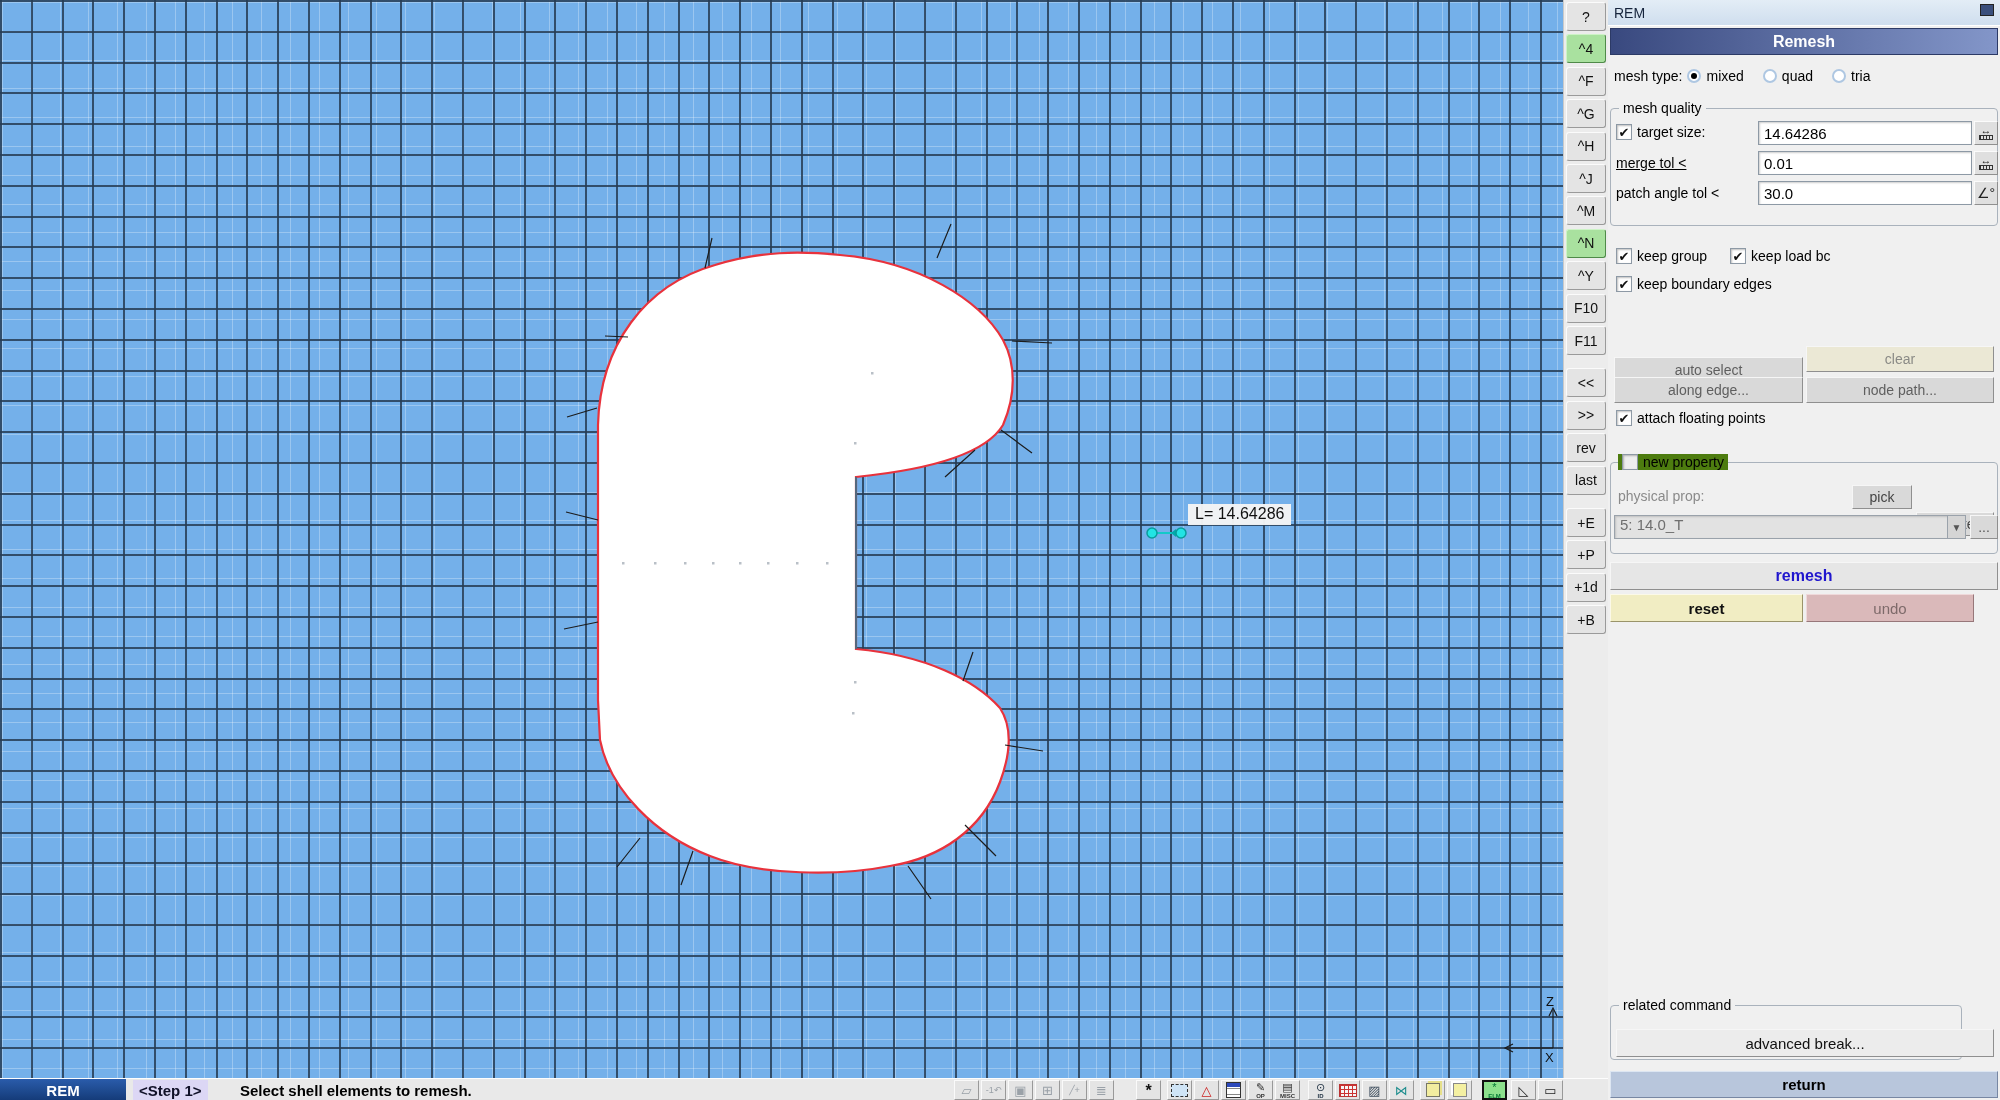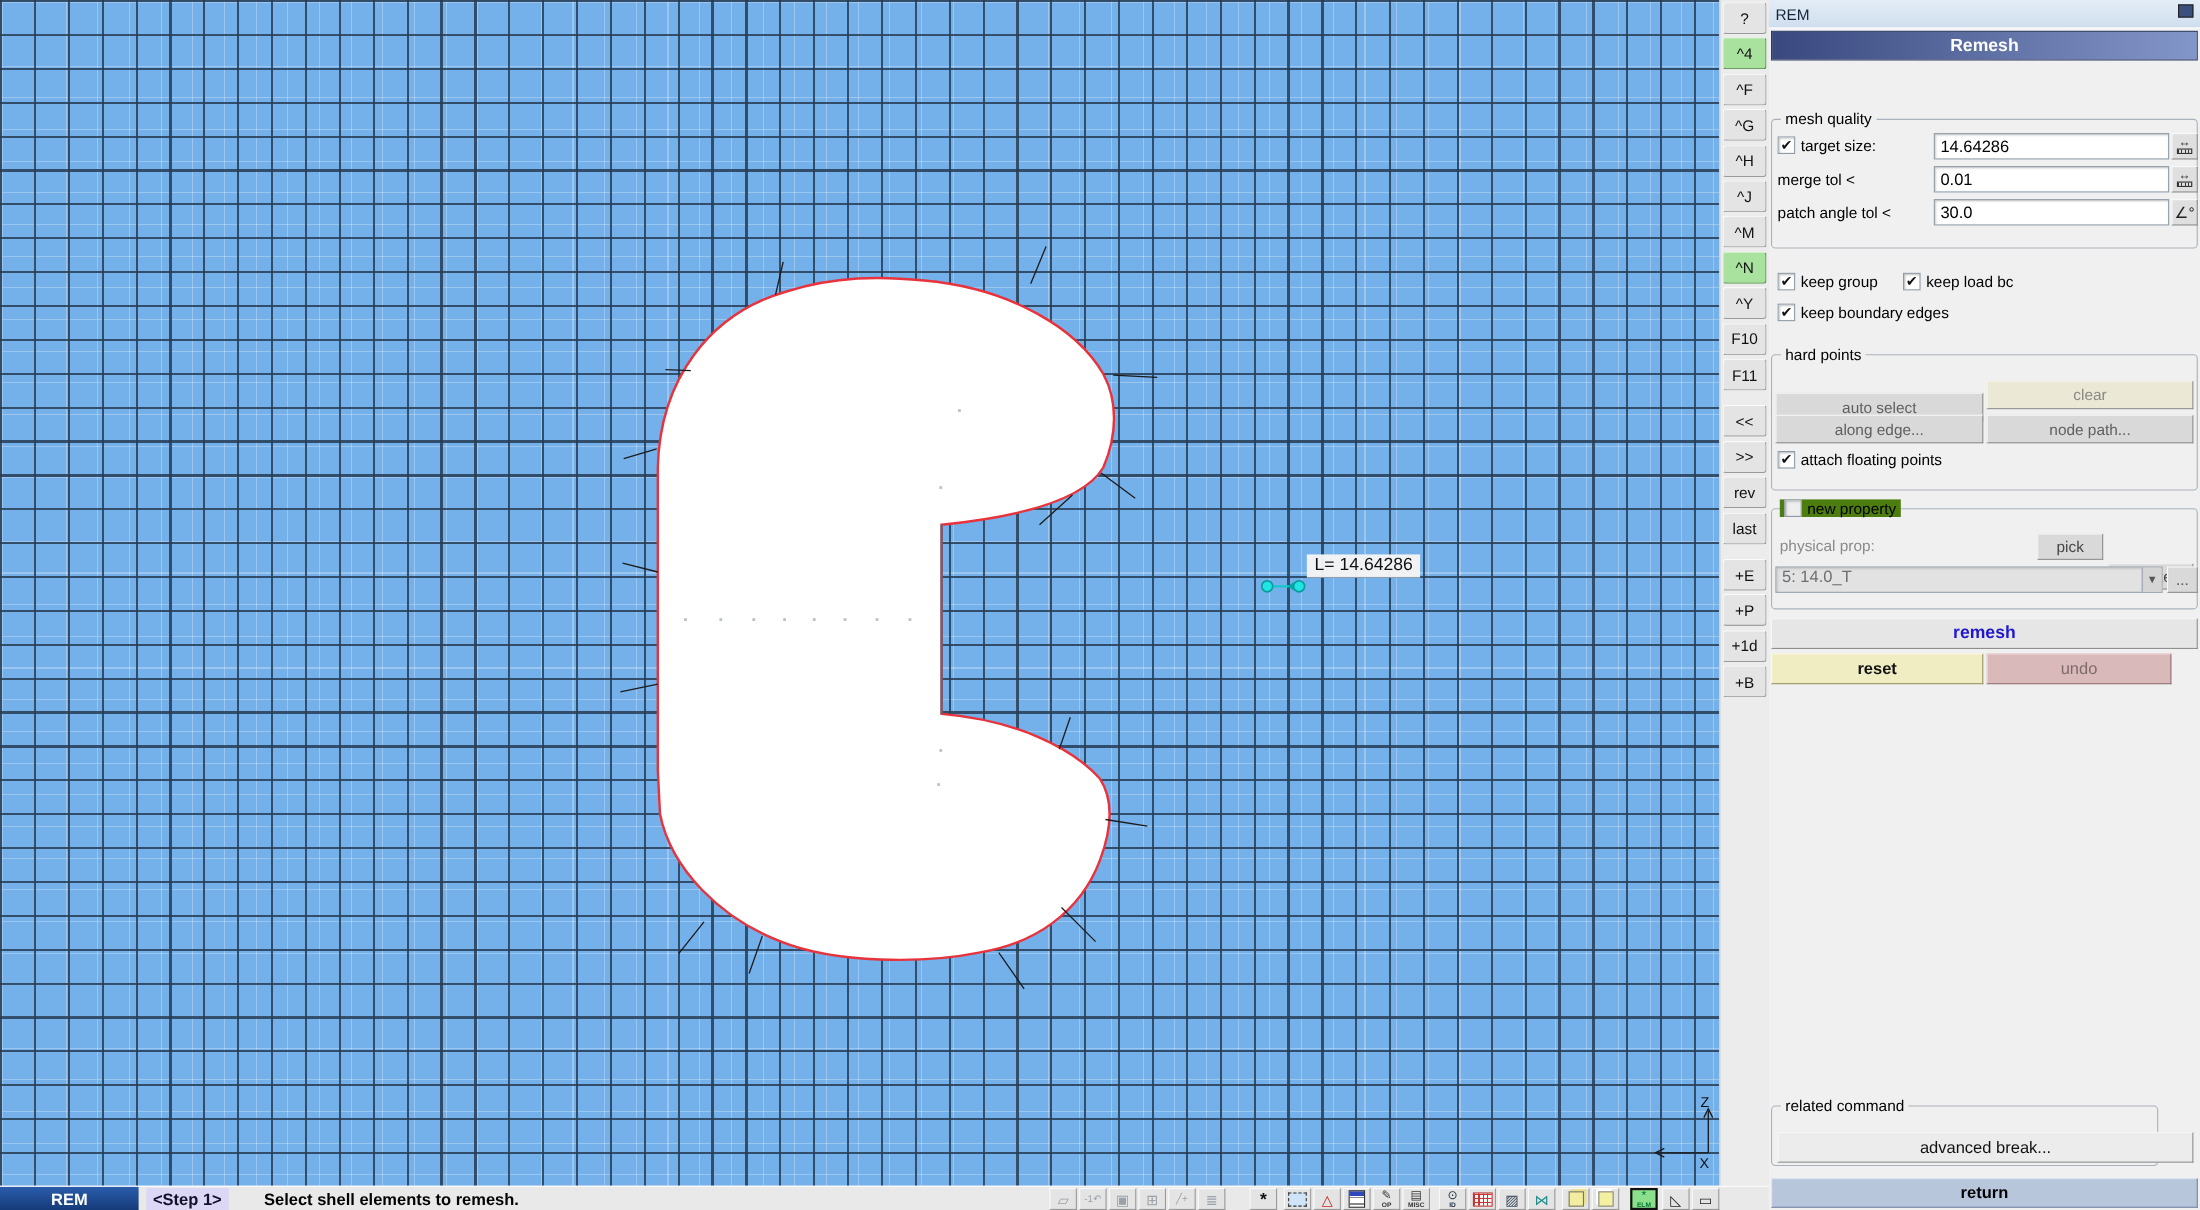--- a/index.html
+++ b/index.html
@@ -195,34 +195,43 @@
       <div class="skey" style="top: 605.2px;">+B</div>
     </div>
 
   <div id="panel">
     <div id="panel-titlebar">
       <span id="panel-title">REM</span>
       <span id="panel-pin"></span>
     </div>
     <div id="panel-header">Remesh</div>
 
+    <div class="prow" style="left:6px;top:64px;width:380px;height:24px;gap:5px;">
+      <span class="plabel">mesh type:</span>
+      <span class="radio sel"></span>
+      <span class="plabel">mixed</span>
+      <span class="radio" style="margin-left:14px"></span>
+      <span class="plabel">quad</span>
+      <span class="radio" style="margin-left:14px"></span>
+      <span class="plabel">tria</span>
+    </div>
 
     <div class="pgroup" style="left:2px;top:108px;width:388px;height:118px;">
       <span class="pgroup-label">mesh quality</span>
     </div>
     <div class="prow" style="left:8px;top:124px;gap:5px;">
       <span class="chk">✔</span>
       <span class="plabel">target size:</span>
     </div>
     <div class="tinput" style="left:150px;top:121px;width:214px;">14.64286</div>
     <div class="mini-btn" style="left:366px;top:121px;">
         <span class="ruler-glyph">↔<span class="bar"></span></span>
       </div>
 
-    <div class="prow" style="left:8px;top:155px;">
+    <div class="prow" style="left:8px;top:155px;text-decoration:underline;">
       <span class="plabel">merge tol &lt;</span>
     </div>
     <div class="tinput" style="left:150px;top:151px;width:214px;">0.01</div>
     <div class="mini-btn" style="left:366px;top:151px;">
         <span class="ruler-glyph">↔<span class="bar"></span></span>
       </div>
 
     <div class="prow" style="left:8px;top:185px;">
       <span class="plabel">patch angle tol &lt;</span>
     </div>
@@ -235,23 +244,20 @@
       <span class="chk">✔</span>
       <span class="plabel">keep group</span>
       <span class="chk" style="margin-left:18px">✔</span>
       <span class="plabel">keep load bc</span>
     </div>
     <div class="prow" style="left:8px;top:276px;gap:5px;">
       <span class="chk">✔</span>
       <span class="plabel">keep boundary edges</span>
     </div>
 
-    <div class="pgroup" style="left:2px;top:322px;width:388px;height:124px;">
-      <span class="pgroup-label">hard points</span>
-    </div>
     <div class="pbtn" style="left:6px;top:357px;width:189px;">auto select</div>
     <div class="pbtn cream" style="left:198px;top:346px;width:188px;">clear</div>
     <div class="pbtn" style="left:6px;top:377px;width:189px;">along edge...</div>
     <div class="pbtn" style="left:198px;top:377px;width:188px;">node path...</div>
     <div class="prow" style="left:8px;top:410px;gap:5px;">
       <span class="chk">✔</span>
       <span class="plabel">attach floating points</span>
     </div>
 
     <div class="pgroup" style="left:2px;top:462px;width:388px;height:92px;"></div>

